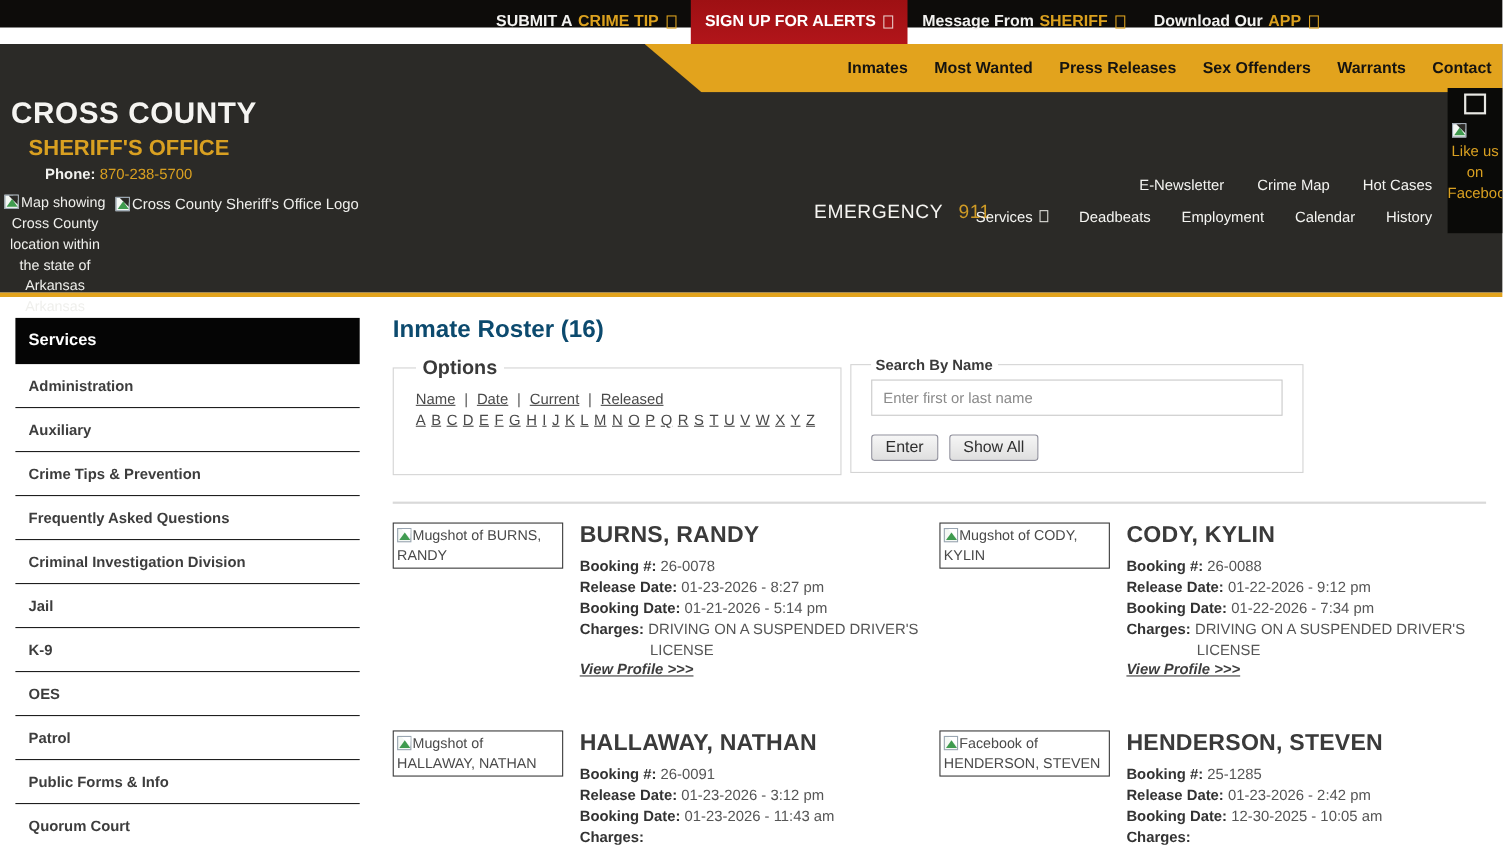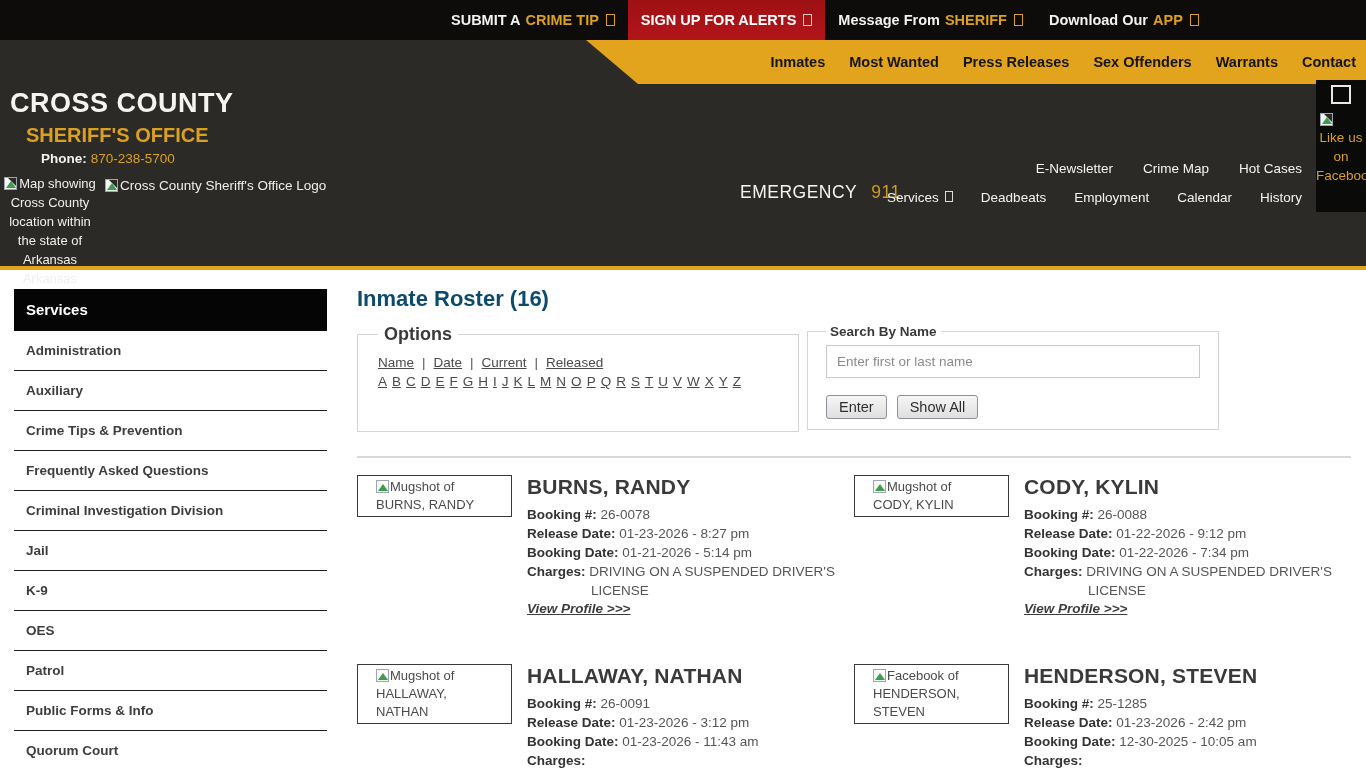--- a/index.html
+++ b/index.html
@@ -5,21 +5,21 @@
   * { box-sizing: border-box; }
   html,body { margin:0; padding:0; }
   body {
     width:1366px; height:768px; overflow:hidden;
     font-family:"Liberation Sans", sans-serif;
     background:#ffffff; color:#3d3d3d;
   }
   .page { position:relative; width:1366px; height:768px; overflow:hidden; }
 
   
-  .topbar { position:absolute; left:0; top:0; width:1366px; height:40px; background:#0d0c0a; z-index:5; }
+  .topbar { position:absolute; left:0; top:0; width:1366px; height:25px; background:#0d0c0a; z-index:5; }
   .topbar-inner { display:flex; align-items:stretch; height:40px; margin-left:438px; }
   .tb-link { display:flex; align-items:center; color:#f2f2f0; font-size:14.5px; font-weight:600; white-space:nowrap; padding:0 13px; cursor:pointer; }
   .tb-accent { color:#dba11e; margin-left:5px; }
   .tb-red { background:linear-gradient(#9e1013,#b2151a); color:#fff; }
   .tofu { display:inline-block; width:9px; height:12px; border:1px solid currentColor; margin-left:7px; }
   .tofu-pale { color:#e8c9c5; }
 
   
   .header { position:absolute; left:0; top:40px; width:1366px; height:226px; background:#2b2a27; }
   .gold-line { position:absolute; left:0; top:266px; width:1366px; height:4px; background:#e2a31d; }
@@ -64,40 +64,40 @@
   .content { position:absolute; left:0; top:270px; width:1366px; display:flex; }
   .sidebar { width:313px; margin-left:14px; margin-top:19px; flex:none; }
   .sidebar-title { height:42px; background:#050505; color:#fff; font-size:15px; font-weight:bold; line-height:42px; padding-left:12px; }
   .side-item { display:block; height:40px; line-height:40px; padding-left:12px; border-bottom:1px solid #1f1f1f; color:#3d3d3d; font-size:13.5px; font-weight:600; cursor:pointer; }
 
   .main { flex:1; margin-left:30px; margin-right:16px; }
   .main h1 { margin:16px 0 12px 0; font-size:22px; font-weight:800; color:#0c4a6e; }
 
   .panels { display:flex; gap:8px; align-items:flex-start; }
   fieldset { border:1px solid #d4d4d4; margin:0; }
-  .options-fs { width:442px; padding:2px 20px 42px 20px; }
+  .options-fs { width:408px; padding:2px 20px 42px 20px; }
   .options-fs legend { font-size:18px; font-weight:800; color:#3a3a3a; padding:0 6px; }
   .search-fs { width:412px; padding:2px 18px 10px 18px; }
   .search-fs legend { font-size:13.5px; font-weight:bold; color:#3a3a3a; padding:0 4px; }
 
   .sort-links { margin:8px 0 4px 0; font-size:13.5px; }
   .sort-wrap:not(:last-child)::after { content:"|"; margin:0 8px; color:#555; }
   .sort-links a, .letters a { color:#4a4a4a; text-decoration:underline; cursor:pointer; }
   .letters { display:flex; gap:5px; font-size:13.5px; }
 
   .search-fs input { width:100%; height:33px; border:1px solid #c9c9c9; margin-top:4px; padding:0 10px; font-size:13.5px; color:#333; font-family:"Liberation Sans",sans-serif; }
   .search-fs input::placeholder { color:#8a8a8a; }
   .btn-row { margin-top:17px; display:flex; gap:10px; }
   .btn-row button { font-family:"Liberation Sans",sans-serif; font-size:14.5px; color:#2f2f2f; background:linear-gradient(#f6f6f6,#dfdfdf); border:1px solid #8f8f9b; border-radius:3px; padding:3px 12px; cursor:pointer; }
 
   .main hr { border:0; border-top:2px solid #d9d9d9; margin:24px 0 0 0; }
 
   .inmate-grid { display:grid; grid-template-columns:497px 497px; column-gap:0; row-gap:48px; margin-top:17px; }
   .inmate-card { display:flex; gap:15px; }
-  .mug { flex:none; width:155px; border:1px solid #3a3a3a; padding:2px 18px; font-size:13px; line-height:18px; color:#4a4a4a; align-self:flex-start; }
+  .mug { flex:none; width:155px; border:1px solid #3a3a3a; padding:2px 3px; font-size:13px; line-height:18px; color:#4a4a4a; align-self:flex-start; }
   .mug .bimg { margin-right:1px; }
   .details { width:312px; font-size:13.5px; color:#555; }
   .iname { font-size:21px; font-weight:800; color:#3a3a3a; margin-bottom:6px; letter-spacing:.2px; }
   .line { line-height:19px; }
   .line b { color:#333; }
   .charges { padding-left:64px; text-indent:-64px; }
   .view-profile { margin-top:1px; }
   .view-profile a { font-weight:bold; font-style:italic; text-decoration:underline; color:#3d3d3d; font-size:13.5px; cursor:pointer; }
 </style>
 </head>

